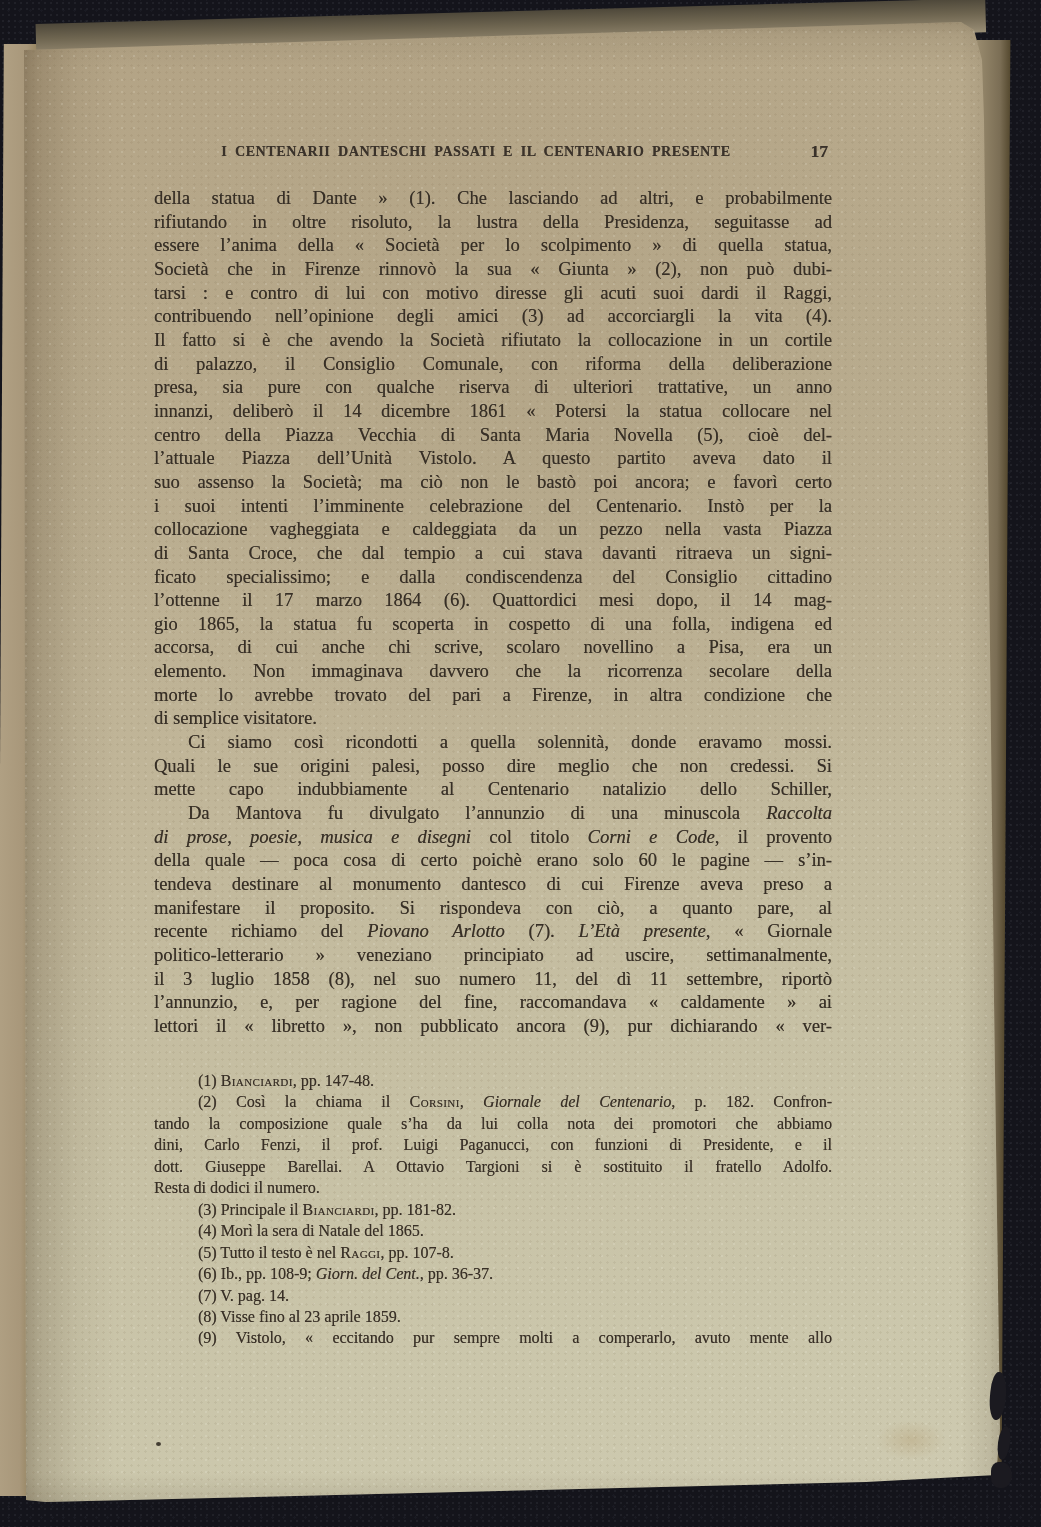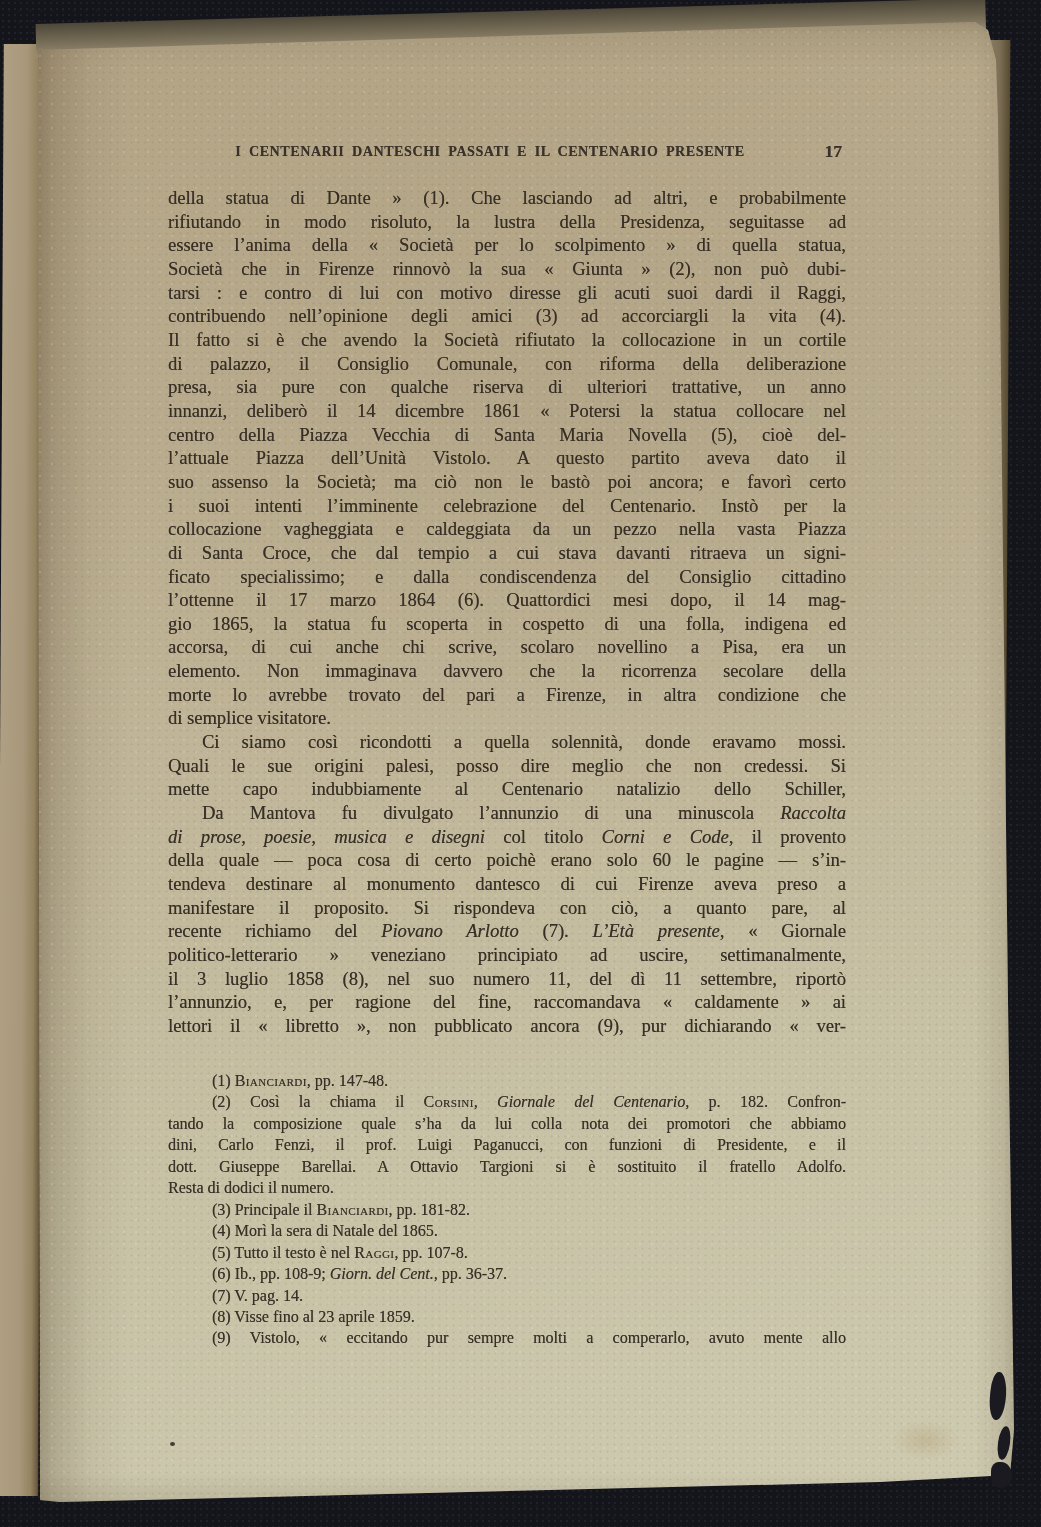--- a/index.html
+++ b/index.html
@@ -25,21 +25,21 @@
     position:absolute;left:36px;top:24px;width:950px;height:34px;z-index:1;
     background:linear-gradient(180deg,#4e483a 0%,#6f6651 45%,#8a7f68 80%,#9a8f76 100%);
     transform:rotate(-1.55deg);transform-origin:left center;
   }
   .page-stack-right{
     position:absolute;left:972px;top:40px;width:34px;height:1430px;z-index:1;
     background:linear-gradient(90deg,#9a8c6f,#7b6e55 70%,#55492f);
     transform:rotate(.35deg);
   }
   .page{
-    position:absolute;left:30px;top:20px;width:990px;height:1487px;z-index:2;
+    position:absolute;left:16px;top:20px;width:990px;height:1487px;z-index:2;
     background:
       radial-gradient(ellipse 820px 620px at 58% 28%, rgba(120,100,70,.12), transparent 70%),
       linear-gradient(168deg,#b2a284 0%,#b9ab8d 20%,#c0b598 45%,#c7c1a5 70%,#ccc8ad 90%,#cecab1 100%);
     clip-path:polygon(8px 30px,945px 2px,958px 10px,966px 40px,968px 100px,978px 980px,984px 1410px,980px 1455px,850px 1462px,30px 1482px,10px 1480px);
   }
   .page::before{ 
     content:"";position:absolute;inset:0;pointer-events:none;
     background:
       linear-gradient(90deg, rgba(70,52,30,.40) 0px, rgba(70,52,30,.20) 24px, rgba(70,52,30,.06) 60px, transparent 100px),
       linear-gradient(270deg, rgba(75,60,40,.30) 0px, rgba(75,60,40,.12) 16px, transparent 46px),
@@ -97,21 +97,21 @@
   <div class="page-stack-edge"></div>
   <div class="page-stack-right"></div>
 
   <div class="page">
     <div class="running-header">
       <div class="running-title">I CENTENARII DANTESCHI PASSATI E IL CENTENARIO PRESENTE</div>
       <div class="pagenum">17</div>
     </div>
     <div class="body-text">
         <div class="tline"><span>della statua di Dante » (1). Che lasciando ad altri, e probabilmente</span></div>
-        <div class="tline"><span>rifiutando in modo risoluto, la lustra della Presidenza, seguitasse ad</span></div>
+        <div class="tline"><span>rifiutando in oltre risoluto, la lustra della Presidenza, seguitasse ad</span></div>
         <div class="tline"><span>essere l’anima della « Società per lo scolpimento » di quella statua,</span></div>
         <div class="tline"><span>Società che in Firenze rinnovò la sua « Giunta » (2), non può dubi-</span></div>
         <div class="tline"><span>tarsi : e contro di lui con motivo diresse gli acuti suoi dardi il Raggi,</span></div>
         <div class="tline"><span>contribuendo nell’opinione degli amici (3) ad accorciargli la vita (4).</span></div>
         <div class="tline"><span>Il fatto si è che avendo la Società rifiutato la collocazione in un cortile</span></div>
         <div class="tline"><span>di palazzo, il Consiglio Comunale, con riforma della deliberazione</span></div>
         <div class="tline"><span>presa, sia pure con qualche riserva di ulteriori trattative, un anno</span></div>
         <div class="tline"><span>innanzi, deliberò il 14 dicembre 1861 « Potersi la statua collocare nel</span></div>
         <div class="tline"><span>centro della Piazza Vecchia di Santa Maria Novella (5), cioè del-</span></div>
         <div class="tline"><span>l’attuale Piazza dell’Unità Vistolo. A questo partito aveva dato il</span></div>

